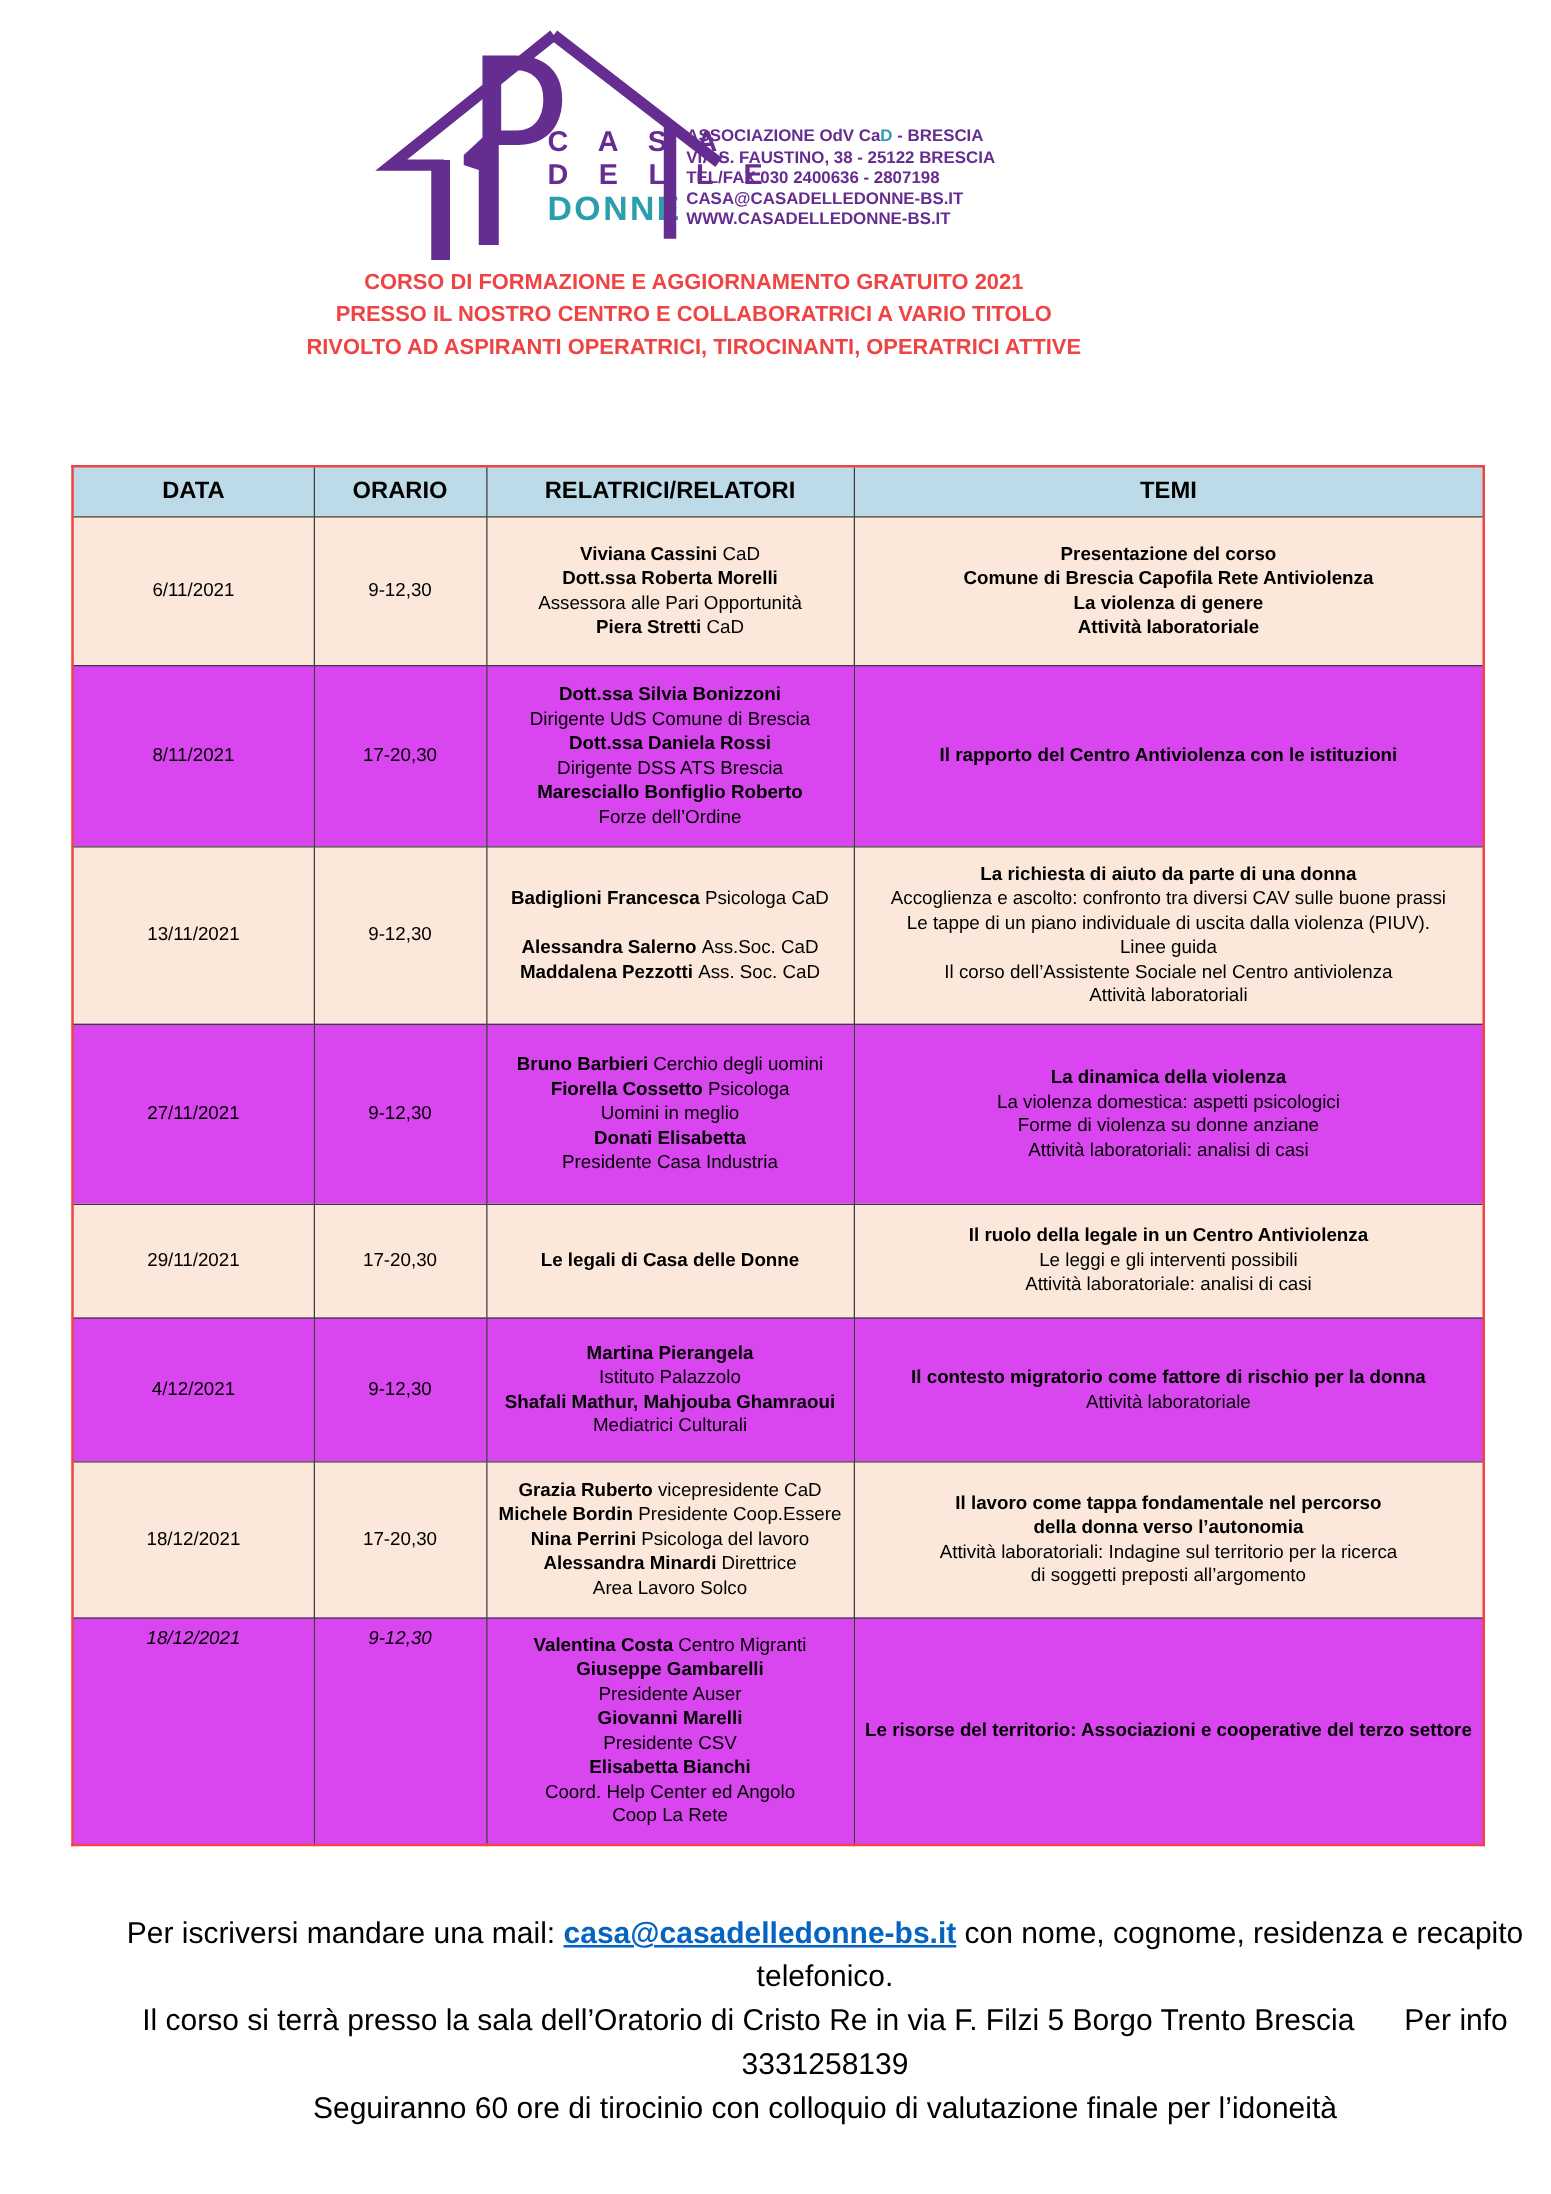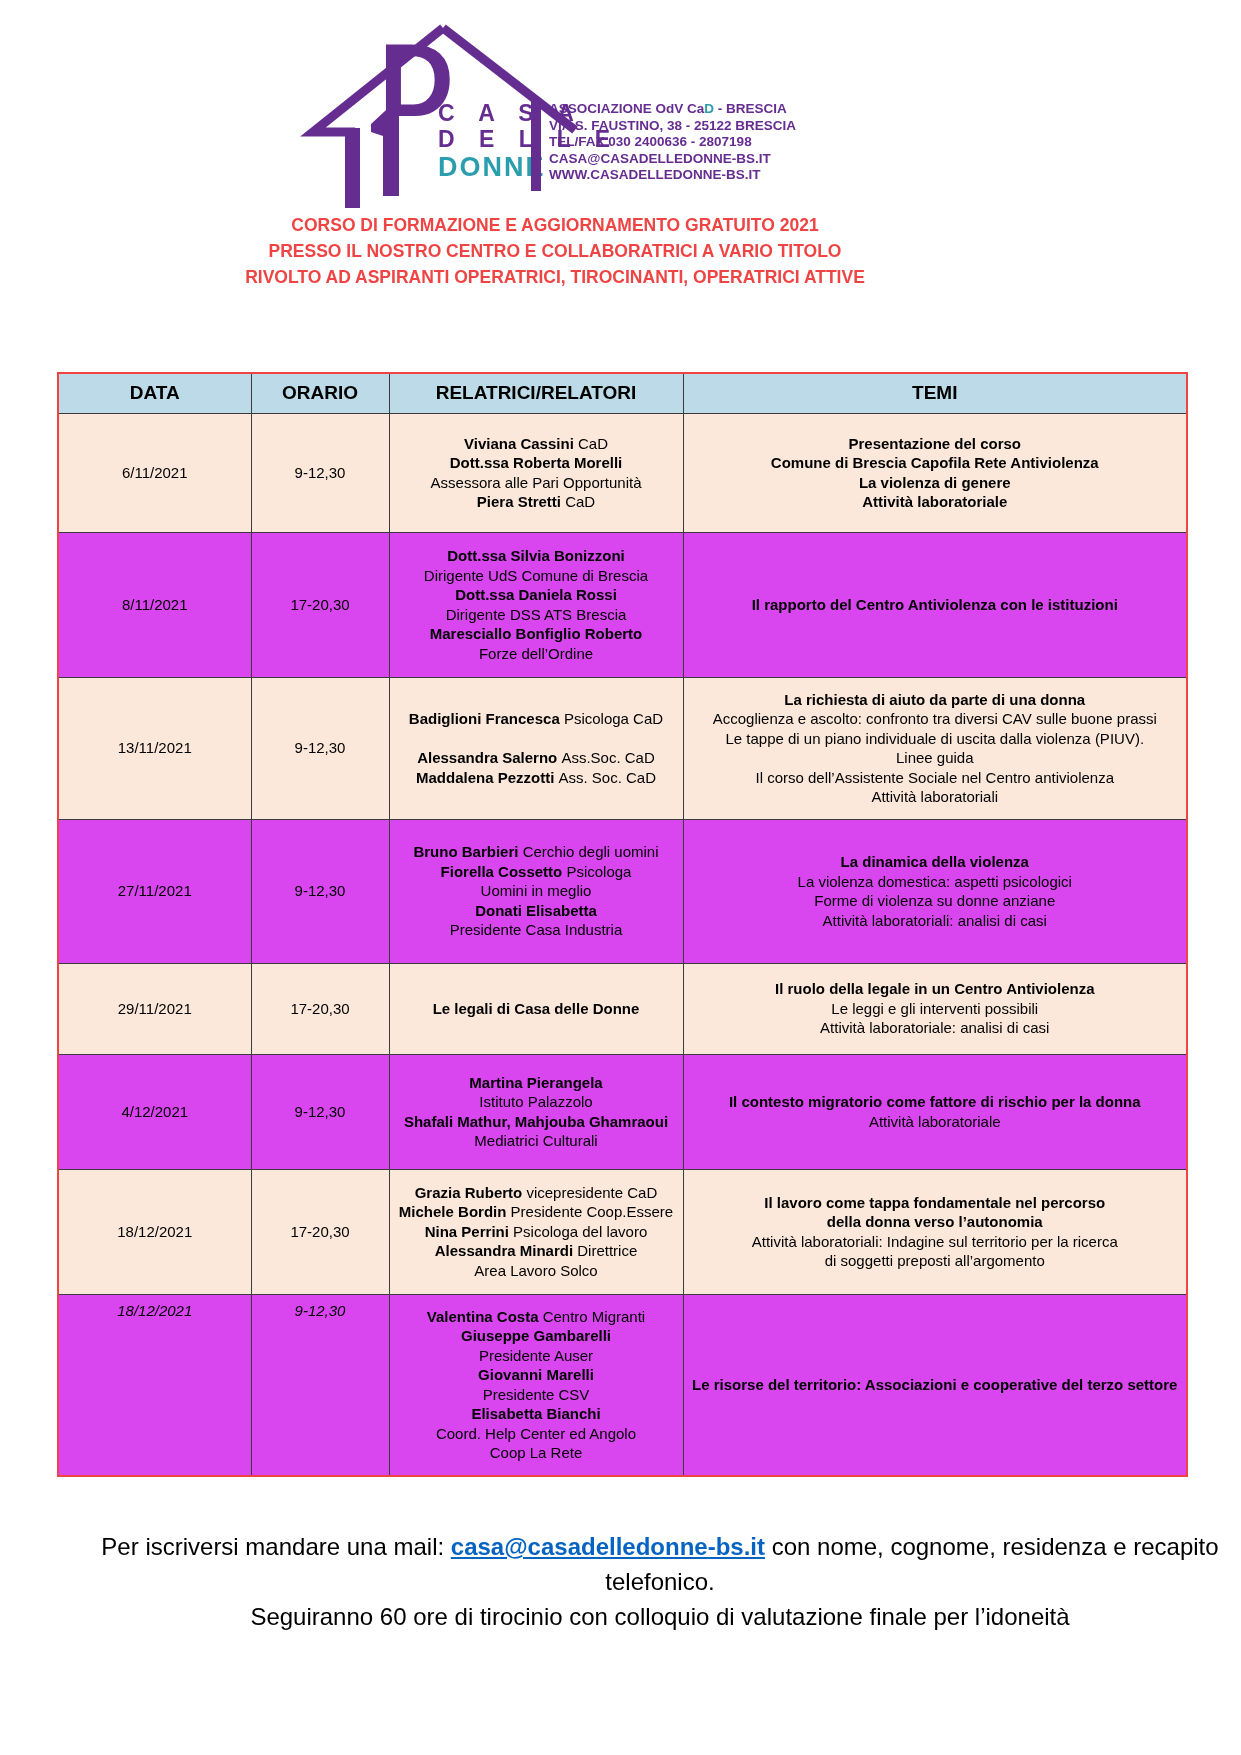--- a/index.html
+++ b/index.html
@@ -246,16 +246,19 @@
           </td>
         </tr>
       </tbody>
   </table>
 
 
   <div class="contact">
     <div class="contact-line">
       <span>Per iscriversi mandare una mail: </span><a class="email-link">casa@casadelledonne-bs.it</a><span> con nome, cognome, residenza e recapito telefonico.</span>
     </div>
+    <div class="contact-line">
+      <span>Il corso si terrà presso la sala dell’Oratorio di Cristo Re in via F. Filzi 5 Borgo Trento Brescia</span><span class="info-gap">Per info 3331258139</span>
+    </div>
     <div class="contact-line">Seguiranno 60 ore di tirocinio con colloquio di valutazione finale per l’idoneità</div>
   </div>
 
 </div>
 
 </body></html>

